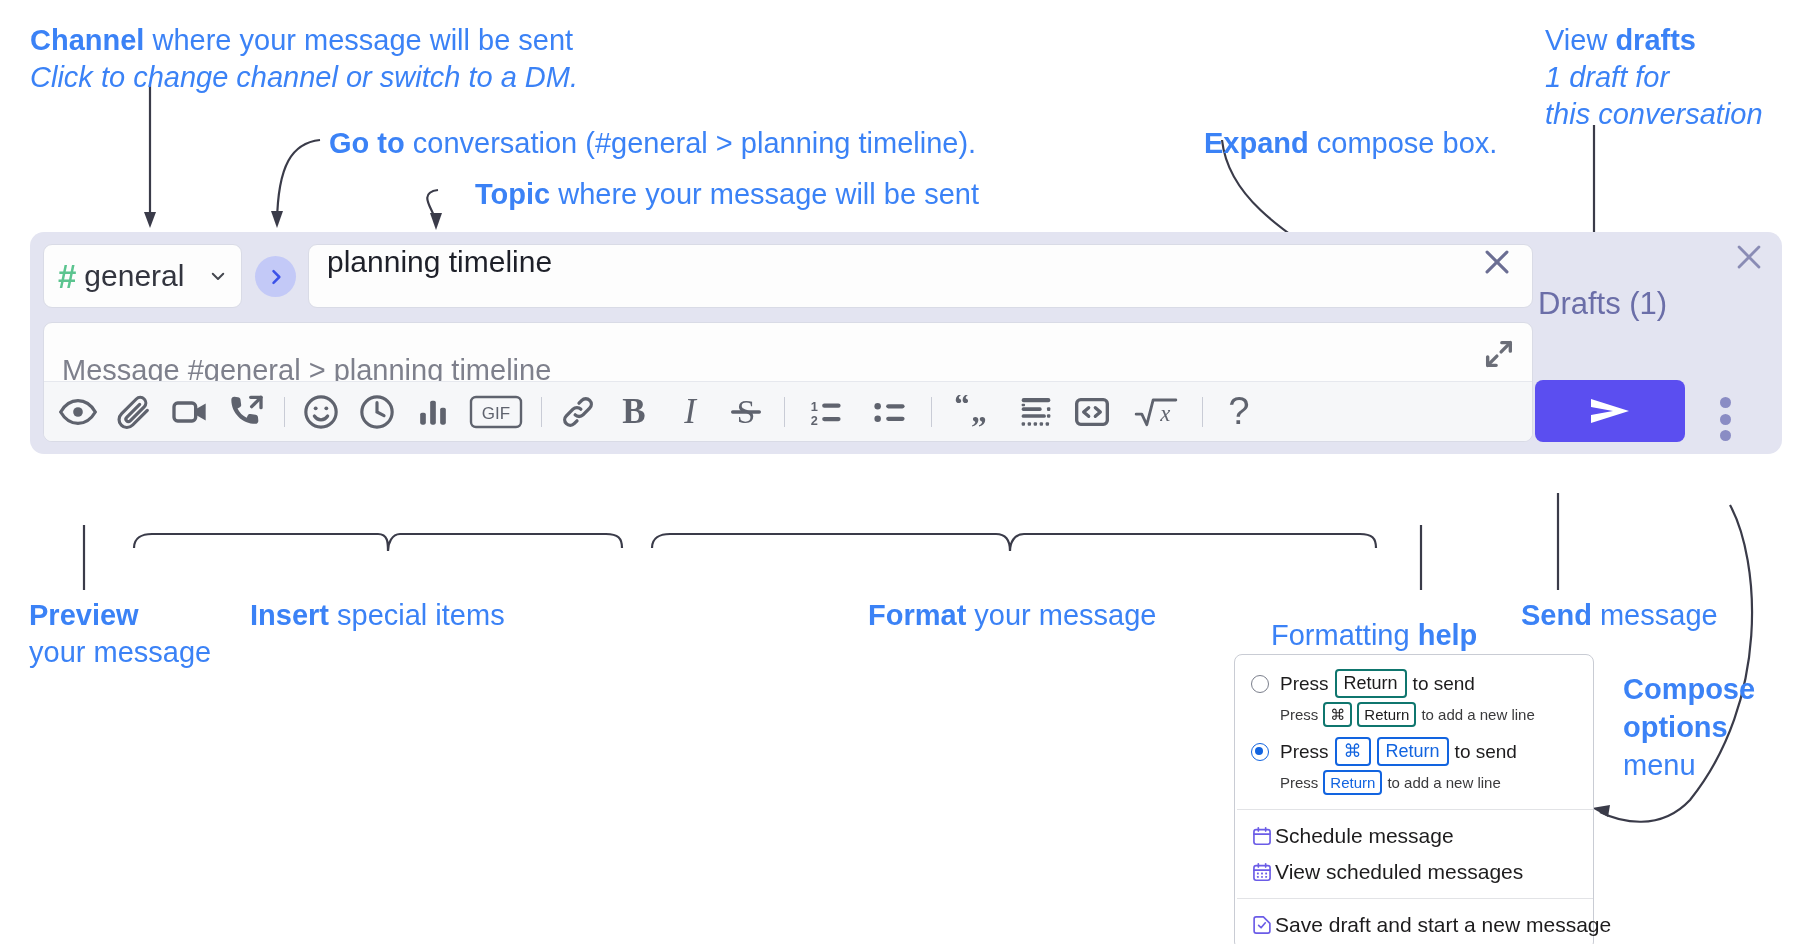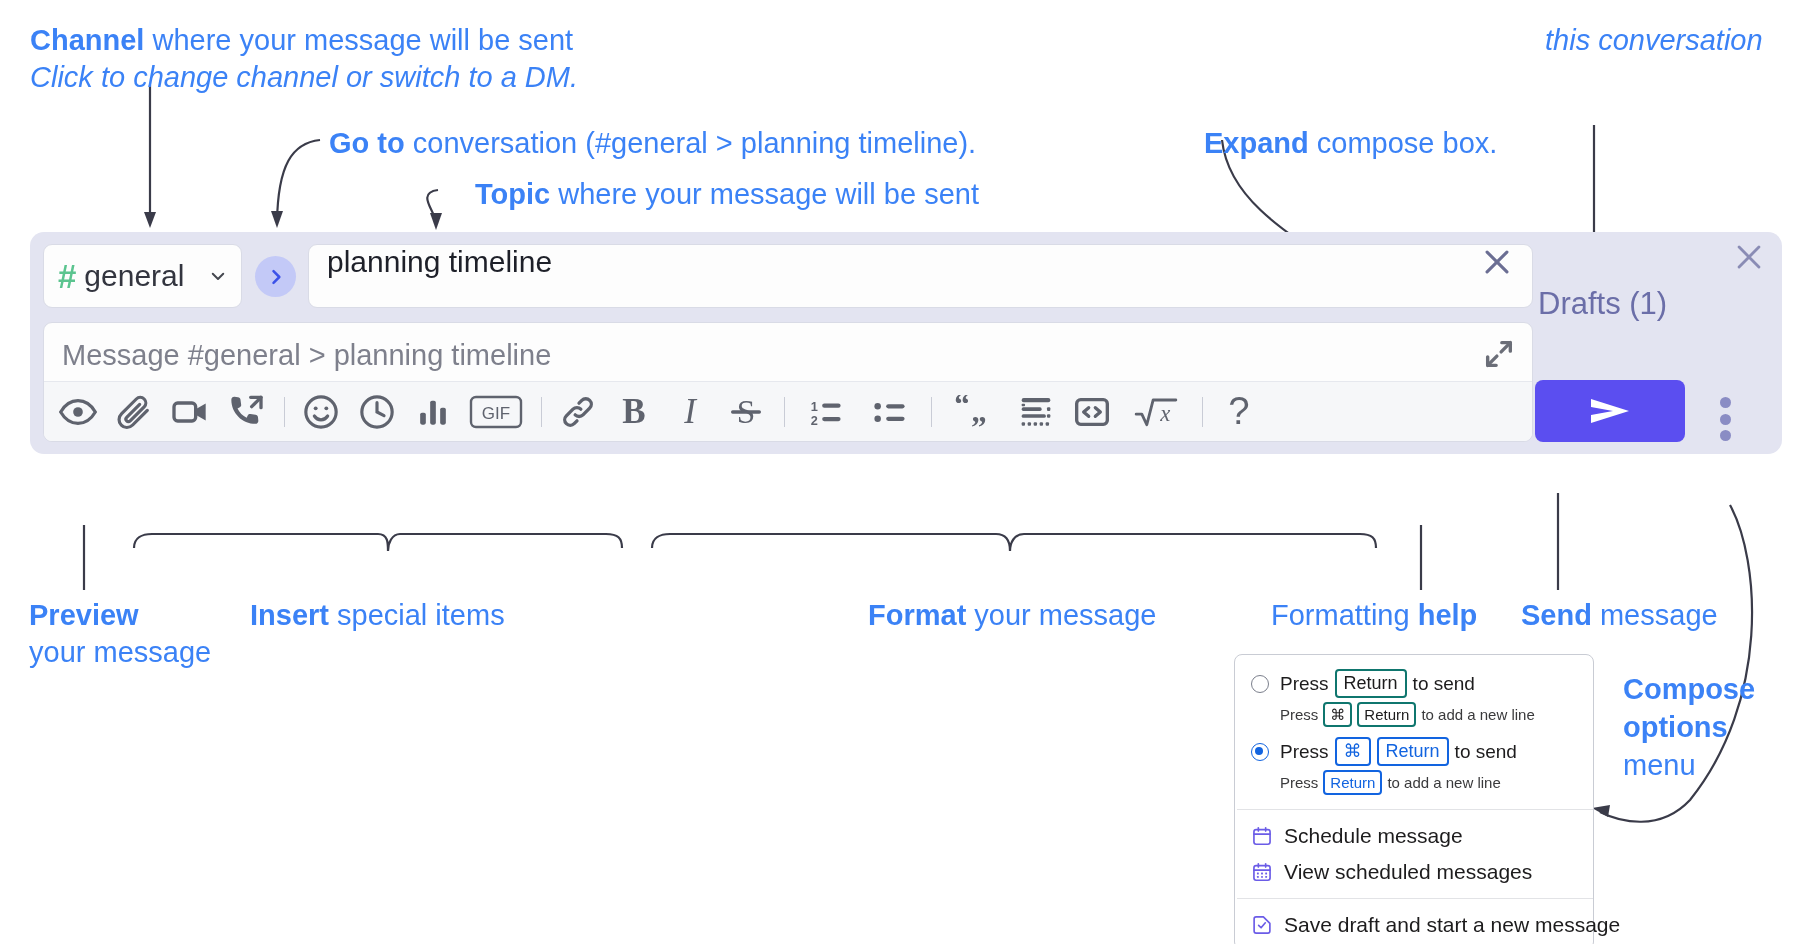--- a/index.html
+++ b/index.html
@@ -79,21 +79,21 @@
     position:absolute;left:0;top:78px;
     width:1490px;height:120px;
     background:#fdfdfd;
     border:1px solid #d9dbe6;
     border-radius:9px;
     box-sizing:border-box;
     overflow:hidden;
   }
   .msg-input{
     position:absolute;left:0;top:0;width:100%;height:64px;
-    display:flex;align-items:center;padding:0 18px;box-sizing:border-box;
+    display:flex;align-items:flex-end;padding:0 18px;box-sizing:border-box;
     font-size:29px;color:#7e808c;
     cursor:text;
   }
   .expand-btn{
     position:absolute;right:16px;top:14px;
     width:34px;height:34px;cursor:pointer;
   }
   .toolbar{
     position:absolute;left:0;bottom:0;
     width:100%;height:60px;
@@ -159,21 +159,21 @@
   .key{
     display:inline-block;
     border:2px solid #0f766e;border-radius:4px;
     padding:0 7px;
     background:#fff;color:#1d1c1d;
     font-size:18px;line-height:25px;
   }
   .key.sm{font-size:15px;line-height:21px;padding:0 5px;}
   .key.blue{border-color:#1264e0;color:#1264e0;}
   .menu-div{height:1px;background:#e2e3e6;margin:8px 0;}
-  .menu-item{display:flex;align-items:center;padding:6px 14px;cursor:pointer;gap:11px;text-align:right;}
+  .menu-item{display:flex;align-items:center;padding:6px 14px;cursor:pointer;gap:2px;text-align:right;}
   .menu-item span.lbl{font-size:21px;color:#1d1c1d;white-space:nowrap;}
   .mi-icon{width:22px;height:22px;flex:0 0 auto;color:#6b5ce7;}
 </style>
 </head>
 <body>
 
 <svg class="lines" viewBox="0 0 1814 944">
   <g fill="none" stroke="#3a3b49" stroke-width="2.2">
 
     <path d="M150,85 L150,222"></path>
@@ -217,37 +217,39 @@
 
 <div class="ann" style="left:475px;top:176px;">
   <b>Topic</b><span> where your message will be sent</span>
 </div>
 
 <div class="ann" style="left:1204px;top:125px;">
   <b>Expand</b><span> compose box.</span>
 </div>
 
 <div class="ann" style="left:1545px;top:22px;">
+  <div><span>View </span><b>drafts</b></div>
+  <div class="it">1 draft for</div>
   <div class="it">this conversation</div>
 </div>
 
 <div class="ann" style="left:29px;top:597px;">
   <div><b>Preview</b></div>
   <div>your message</div>
 </div>
 
 <div class="ann" style="left:250px;top:597px;">
   <b>Insert</b><span> special items</span>
 </div>
 
 <div class="ann" style="left:868px;top:597px;">
   <b>Format</b><span> your message</span>
 </div>
 
-<div class="ann" style="left:1271px;top:597px;">
+<div class="ann" style="left:1271px;top:617px;">
   <span>Formatting </span><b>help</b>
 </div>
 
 <div class="ann" style="left:1521px;top:597px;">
   <b>Send</b><span> message</span>
 </div>
 
 <div class="ann" style="left:1623px;top:670px;line-height:38px;">
   <div><b>Compose</b></div>
   <div><b>options</b></div>

